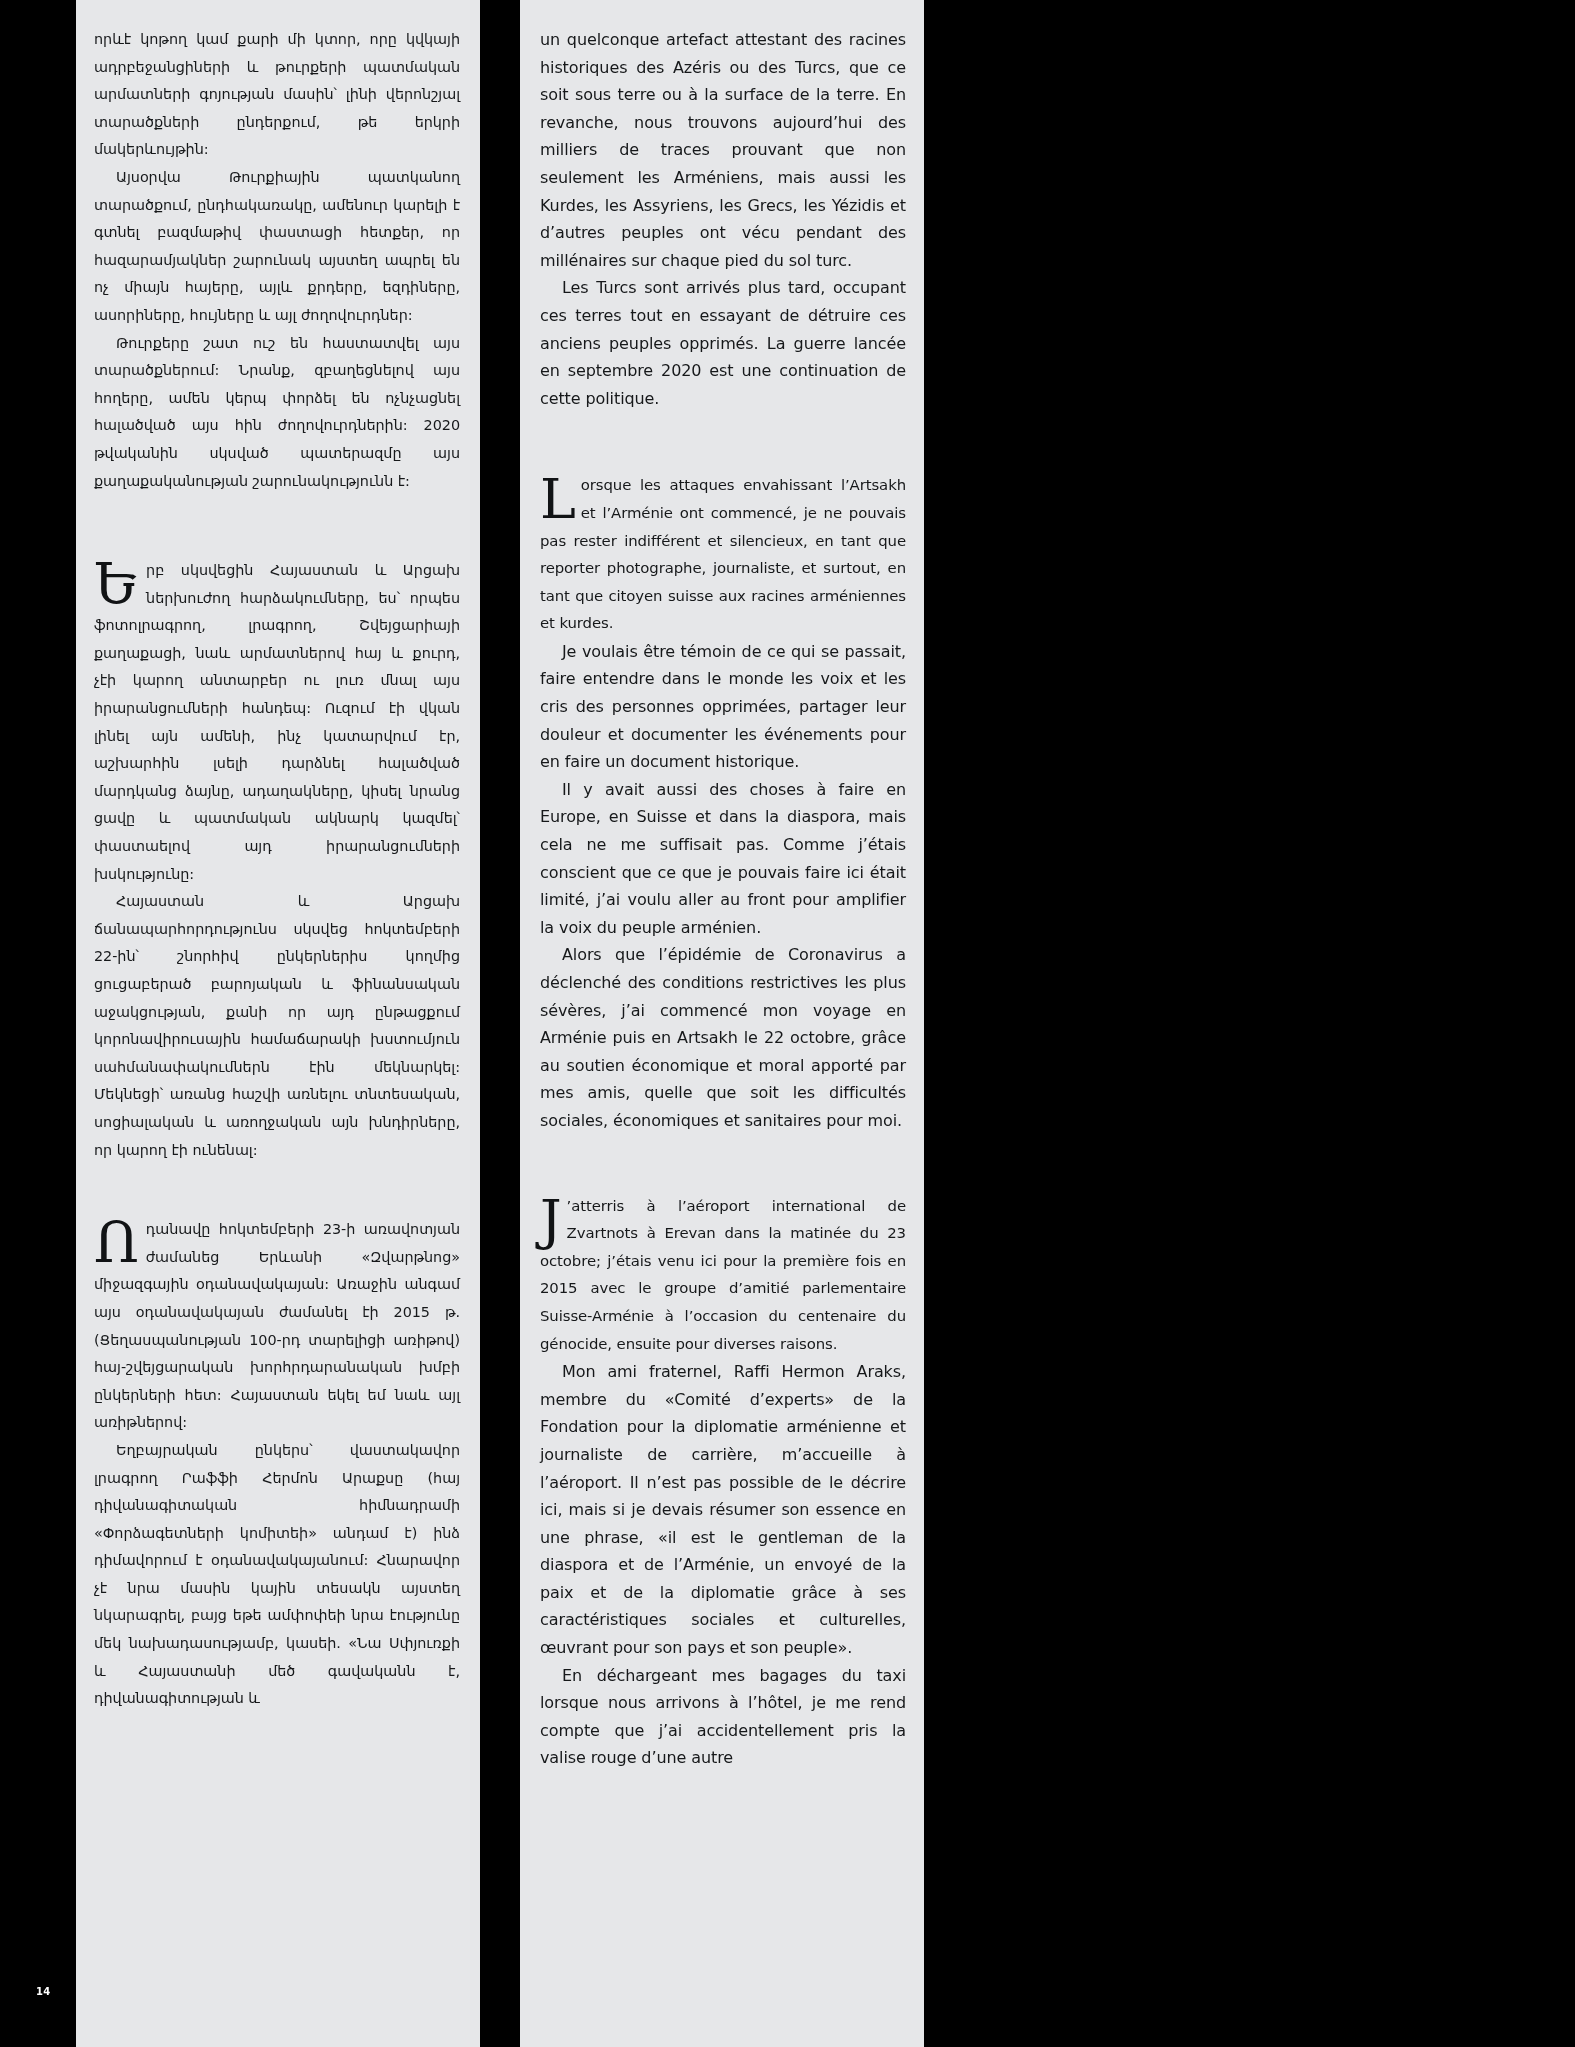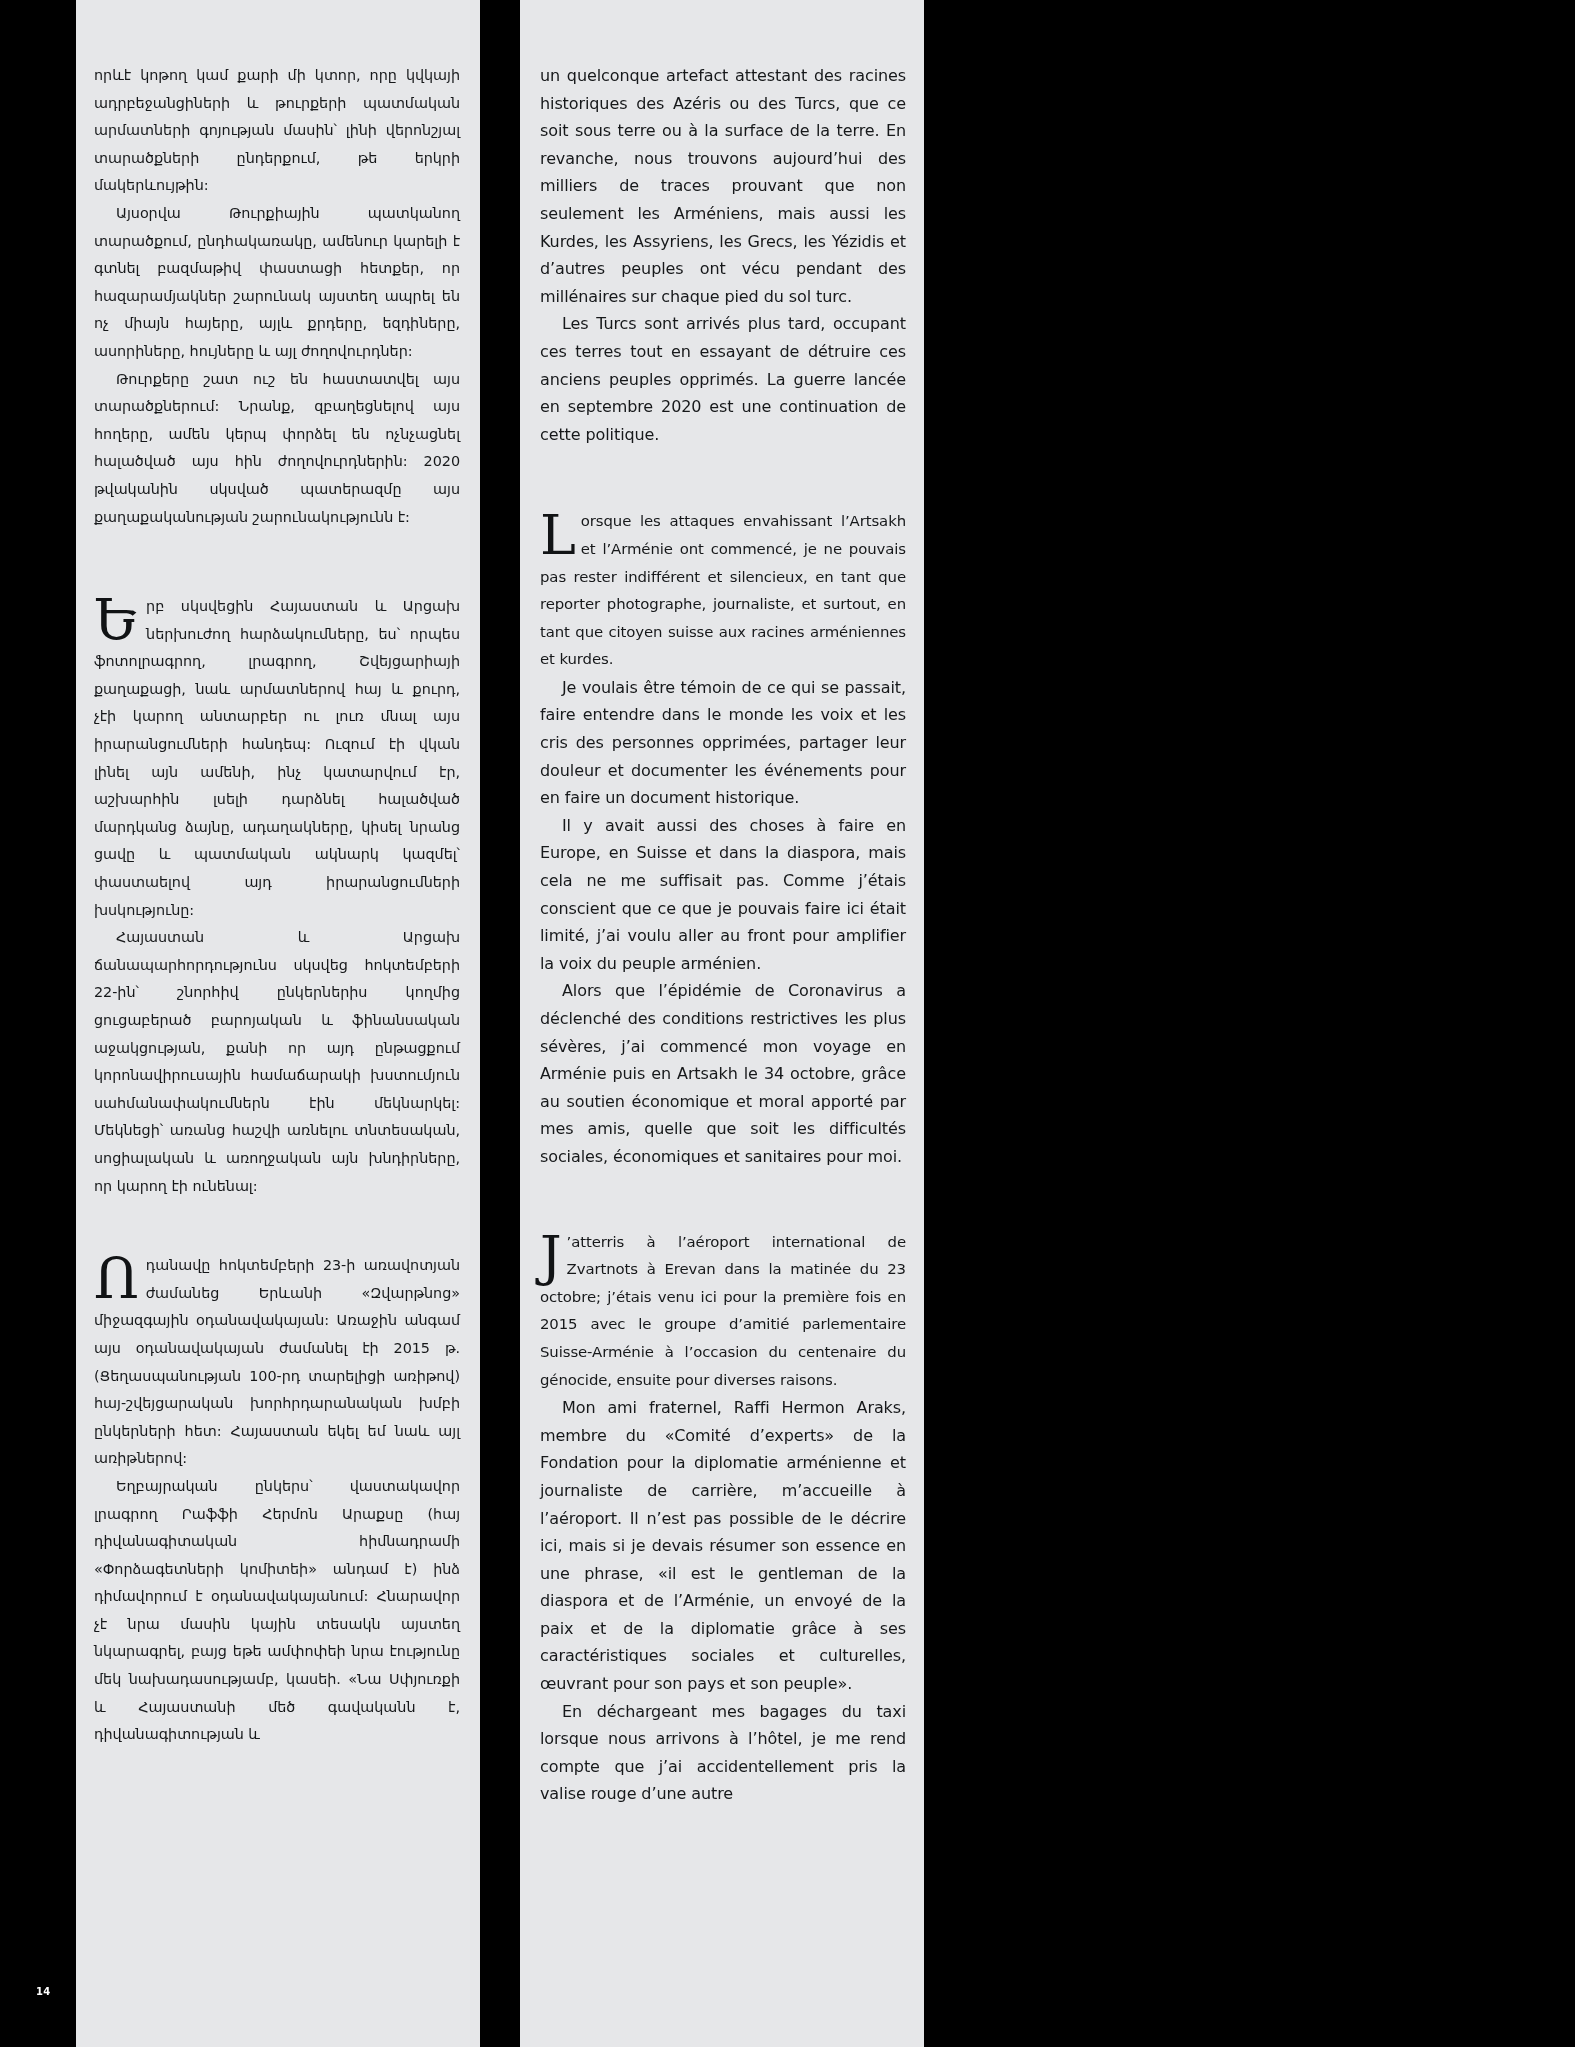--- a/index.html
+++ b/index.html
@@ -51,21 +51,20 @@
     padding: 26px 20px 20px 18px;
   }
   .col-fra {
     left: 520px;
     width: 404px;
     padding: 26px 18px 20px 20px;
   }
 
   .col-inner {
     position: relative;
-    margin-top: 36px;
   }
 
   
   p.para {
     margin: 0;
     text-align: justify;
     text-justify: inter-word;
     hyphens: manual;
     color: #16181a;
   }
@@ -189,21 +188,21 @@
 
   <div class="page-panel page-right"></div>
   <div class="column col-fra">
     <div class="col-inner" id="fra-inner">
         <p class="para noindent"><span>un quelconque artefact attestant des racines historiques des Azéris ou des Turcs, que ce soit sous terre ou à la surface de la terre. En revanche, nous trouvons aujourd’hui des milliers de traces prouvant que non seulement les Arméniens, mais aussi les Kurdes, les Assyriens, les Grecs, les Yézidis et d’autres peuples ont vécu pendant des millénaires sur chaque pied du sol turc.</span></p>
         <p class="para"><span>Les Turcs sont arrivés plus tard, occupant ces terres tout en essayant de détruire ces anciens peuples opprimés. La guerre lancée en septembre 2020 est une continuation de cette politique.</span></p>
         <div class="block-gap-fra"></div>
         <p class="dropcap-para"><span class="dropcap dropcap-fra">L</span><span>orsque les attaques envahissant l’Artsakh et l’Arménie ont commencé, je ne pouvais pas rester indifférent et silencieux, en tant que reporter photographe, journaliste, et surtout, en tant que citoyen suisse aux racines arméniennes et kurdes.</span></p>
         <p class="para"><span>Je voulais être témoin de ce qui se passait, faire entendre dans le monde les voix et les cris des personnes opprimées, partager leur douleur et documenter les événements pour en faire un document historique.</span></p>
         <p class="para"><span>Il y avait aussi des choses à faire en Europe, en Suisse et dans la diaspora, mais cela ne me suffisait pas. Comme j’étais conscient que ce que je pouvais faire ici était limité, j’ai voulu aller au front pour amplifier la voix du peuple arménien.</span></p>
-        <p class="para"><span>Alors que l’épidémie de Coronavirus a déclenché des conditions restrictives les plus sévères, j’ai commencé mon voyage en Arménie puis en Artsakh le 34 octobre, grâce au soutien économique et moral apporté par mes amis, quelle que soit les difficultés sociales, économiques et sanitaires pour moi.</span></p>
+        <p class="para"><span>Alors que l’épidémie de Coronavirus a déclenché des conditions restrictives les plus sévères, j’ai commencé mon voyage en Arménie puis en Artsakh le 22 octobre, grâce au soutien économique et moral apporté par mes amis, quelle que soit les difficultés sociales, économiques et sanitaires pour moi.</span></p>
         <div class="block-gap-fra-2"></div>
         <p class="dropcap-para"><span class="dropcap dropcap-fra">J</span><span>’atterris à l’aéroport international de Zvartnots à Erevan dans la matinée du 23 octobre; j’étais venu ici pour la première fois en 2015 avec le groupe d’amitié parlementaire Suisse-Arménie à l’occasion du centenaire du génocide, ensuite pour diverses raisons.</span></p>
         <p class="para"><span>Mon ami fraternel, Raffi Hermon Araks, membre du «Comité d’experts» de la Fondation pour la diplomatie arménienne et journaliste de carrière, m’accueille à l’aéroport. Il n’est pas possible de le décrire ici, mais si je devais résumer son essence en une phrase, «il est le gentleman de la diaspora et de l’Arménie, un envoyé de la paix et de la diplomatie grâce à ses caractéristiques sociales et culturelles, œuvrant pour son pays et son peuple».</span></p>
         <p class="para"><span>En déchargeant mes bagages du taxi lorsque nous arrivons à l’hôtel, je me rend compte que j’ai accidentellement pris la valise rouge d’une autre</span></p>
       </div>
   </div>
 
   <div class="folio">14</div>
 
 </div>

